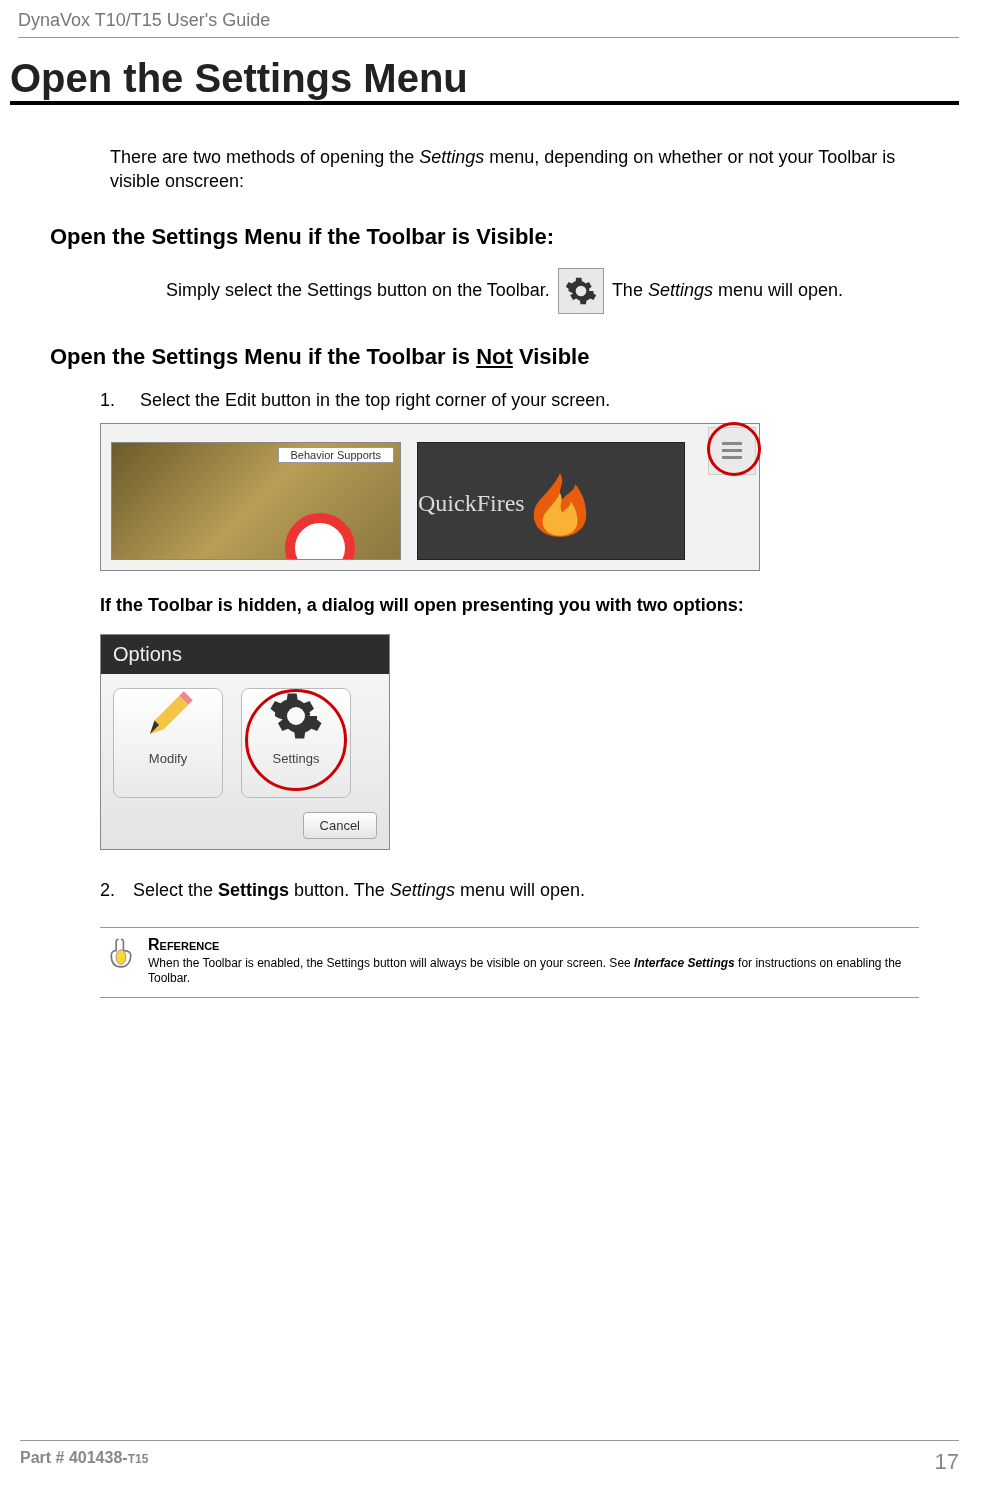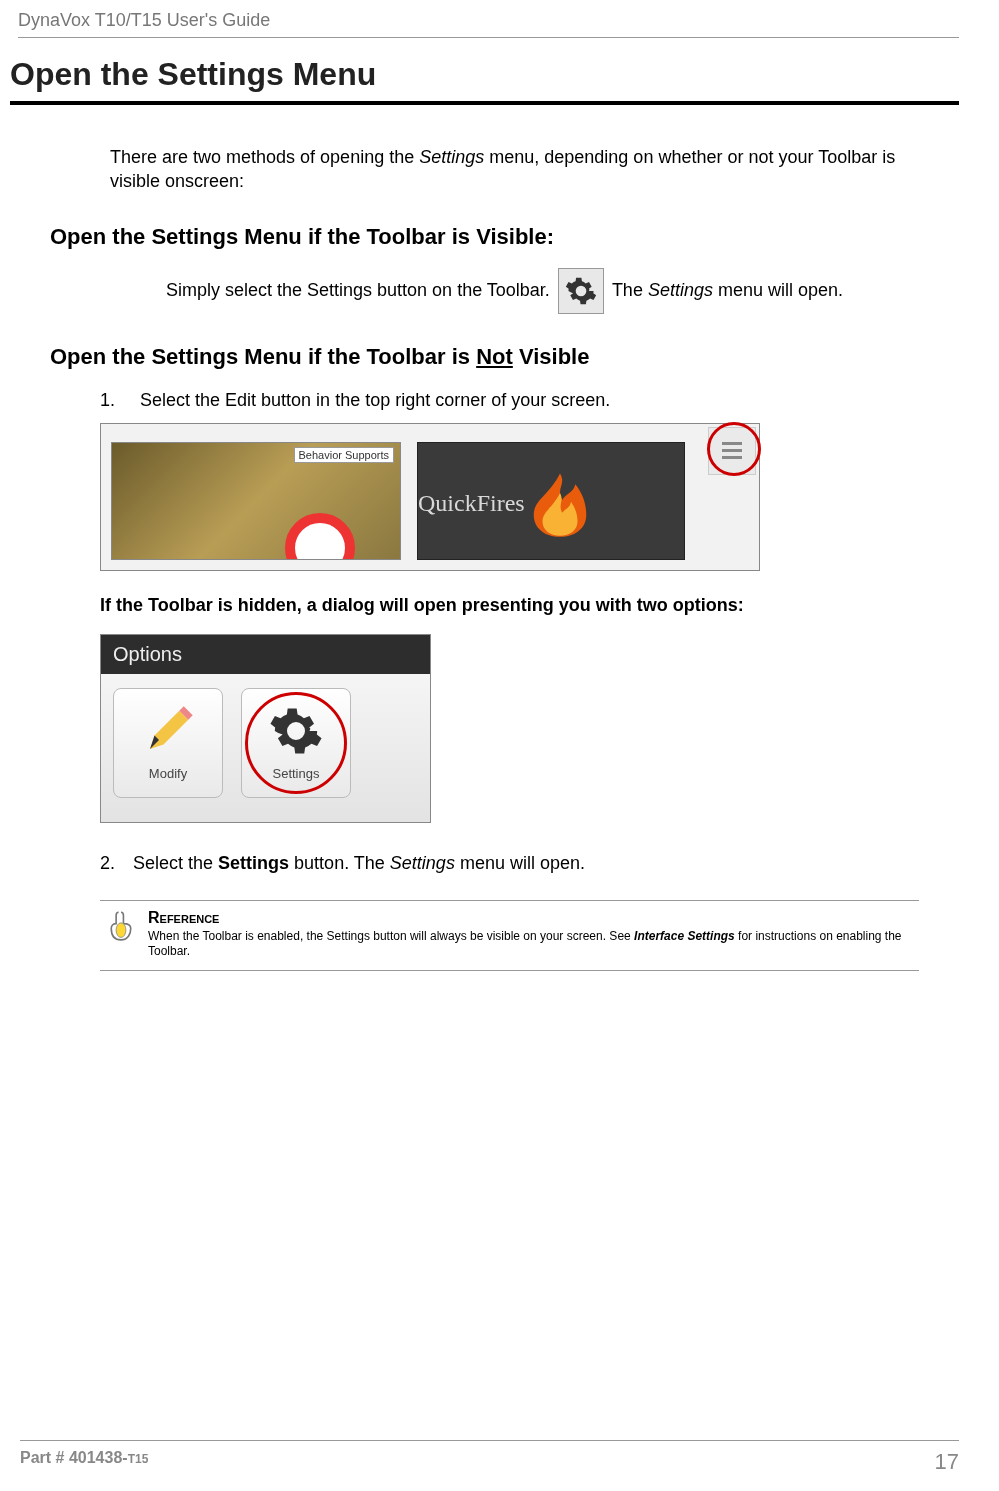--- a/index.html
+++ b/index.html
@@ -20,23 +20,22 @@
     color: #777;
     font-size: 18px;
     padding-bottom: 6px;
     border-bottom: 1px solid #999;
     margin-bottom: 18px;
     margin-left: 8px;
   }
   h1.title {
     font-family: Arial, sans-serif;
     font-weight: bold;
-    font-size: 32px;
+    font-size: 40px;
     color: #222;
-    padding-bottom: 8px;
     border-bottom: 4px solid #000;
     margin-bottom: 40px;
   }
   .body-indent { margin-left: 100px; margin-right: 60px; }
   .body-indent-h2 { margin-left: 40px; }
   p.intro {
     font-size: 18px;
     line-height: 1.35;
     margin-bottom: 30px;
   }
@@ -101,21 +100,21 @@
     border: 1px solid #888;
     position: relative;
     overflow: hidden;
   }
   .shot1 .tile-left .badge {
     position: absolute;
     top: 4px; right: 6px;
     background: #fff;
     border: 1px solid #999;
     font-size: 11px;
-    padding: 1px 4px;
+    padding: 1px 12px;
     color: #333;
   }
   .shot1 .tile-left .ring {
     position: absolute;
     bottom: -24px; right: 45px;
     width: 70px; height: 70px;
     border-radius: 50%;
     background: #fff;
     border: 10px solid #e33;
     box-shadow: inset 0 0 0 6px #fff;
@@ -163,21 +162,21 @@
   .after-shot {
     margin-left: 90px;
     margin-top: 24px;
     font-size: 18px;
     margin-bottom: 18px;
     font-weight: bold;
   }
   
   .shot2 {
     margin-left: 90px;
-    width: 331px;
+    width: 290px;
     border: 1px solid #888;
     background: #fff;
   }
   .shot2 .dlg-title {
     background: #2d2d2d;
     color: #eee;
     font-size: 20px;
     padding: 8px 12px;
   }
   .shot2 .dlg-body {
@@ -187,21 +186,21 @@
   .shot2 .row-btns {
     display: flex; gap: 18px; justify-content: flex-start;
     margin-bottom: 14px;
   }
   .opt-btn {
     width: 110px; height: 110px;
     background: linear-gradient(#fff,#e9e9e9);
     border: 1px solid #bbb;
     border-radius: 8px;
     display: flex; flex-direction: column;
-    align-items: center; justify-content: center;
+    align-items: center; justify-content: flex-start;
     gap: 8px;
     position: relative;
   }
   .opt-btn .lbl { font-size: 13px; color: #444; }
   .opt-btn svg { width: 54px; height: 54px; }
   .opt-btn .ring-red {
     position: absolute;
     width: 102px; height: 102px;
     border: 3px solid #cc0000;
     border-radius: 50%;
@@ -348,20 +347,23 @@
           <div class="lbl">Modify</div>
         </div>
         <div class="opt-btn">
           <svg viewBox="0 0 24 24">
             <path fill="#333" d="M12 8a4 4 0 100 8 4 4 0 000-8zm9.4 4c0 .6-.05 1.1-.14 1.6l2.1 1.6-2 3.5-2.5-1a7.7 7.7 0 01-2.8 1.6l-.4 2.7h-4l-.4-2.7a7.7 7.7 0 01-2.8-1.6l-2.5 1-2-3.5 2.1-1.6A9.5 9.5 0 012.6 12c0-.6.05-1.1.14-1.6L.64 8.8l2-3.5 2.5 1a7.7 7.7 0 012.8-1.6L8.3 2h4l.4 2.7a7.7 7.7 0 012.8 1.6l2.5-1 2 3.5-2.1 1.6c.9.5.14 1 .14 1.6z"></path>
           </svg>
           <div class="lbl">Settings</div>
           <div class="ring-red"></div>
         </div>
       </div>
+      <div class="cancel-row">
+        <button class="cancel-btn">Cancel</button>
+      </div>
     </div>
   </div>
 
   <div class="step2">
     <span class="num">2.</span>
     <span>
       <span>Select the </span><span class="bold">Settings</span><span> button. The </span><span class="italic">Settings</span><span> menu will open.</span>
     </span>
   </div>
 

